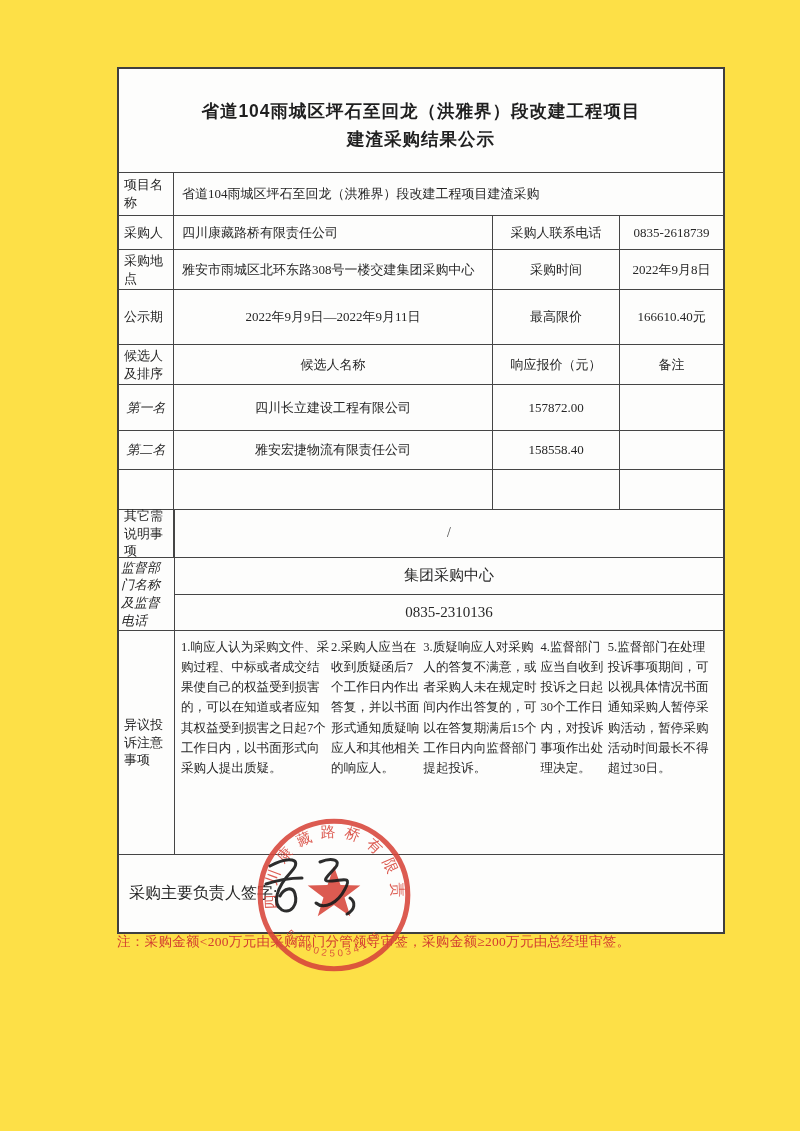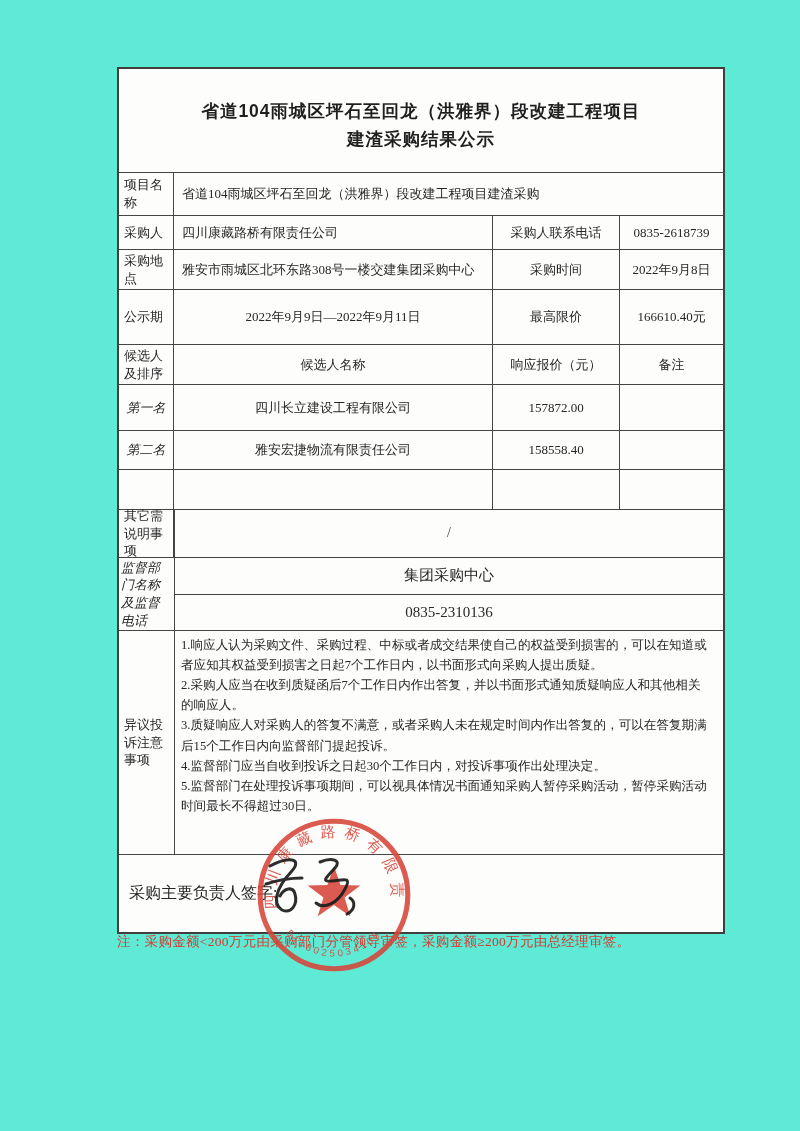--- a/index.html
+++ b/index.html
@@ -1,18 +1,18 @@
 <!DOCTYPE html>
 <html><head>
 <meta charset="utf-8">
 <style>
   html,body { margin:0; padding:0; background:#ffffff; }
   .page {
     position:relative; width:800px; height:1131px; overflow:hidden;
-    background:#5eead4;
+    background:#fde047;
     color:#262626;
     font-family:"Liberation Serif", serif;
   }
   .doc-table {
     position:absolute; left:117px; top:67px; width:608px;
     border:2px solid #3f3f3f;
     box-sizing:border-box;
     background:#fdfdfc;
   }
   .row { display:flex; box-sizing:border-box; border-top:1.5px solid #454545; }
@@ -34,21 +34,21 @@
     flex:1; display:flex; flex-direction:column; align-items:center;
     padding-top:28px; box-sizing:border-box;
     font-family:"Liberation Sans", sans-serif;
     font-weight:bold; font-size:17.5px; line-height:1.62; letter-spacing:1px;
     color:#1f1f1f;
   }
   .sup-right { flex:1; display:flex; flex-direction:column; border-left:1.5px solid #454545; }
   .sup-sub { flex:1; display:flex; align-items:center; justify-content:center; box-sizing:border-box; font-size:15px; }
   .sup-sub + .sup-sub { border-top:1.5px solid #454545; }
   .dispute-cell {
-    flex:1; display:flex; flex-direction:column; justify-content:center;
+    flex:1; display:flex; flex-direction:row; justify-content:center;
     align-items:flex-start; text-align:left; border-left:1.5px solid #454545;
     box-sizing:border-box; padding:6px 10px 40px 6px;
     font-size:12.6px; line-height:1.6; word-break:break-all;
   }
   .sign-cell {
     flex:1; display:flex; align-items:center; justify-content:flex-start;
     box-sizing:border-box; padding-left:10px; font-size:16px;
   }
   .footnote {
     position:absolute; left:117px; top:933px; width:615px;

